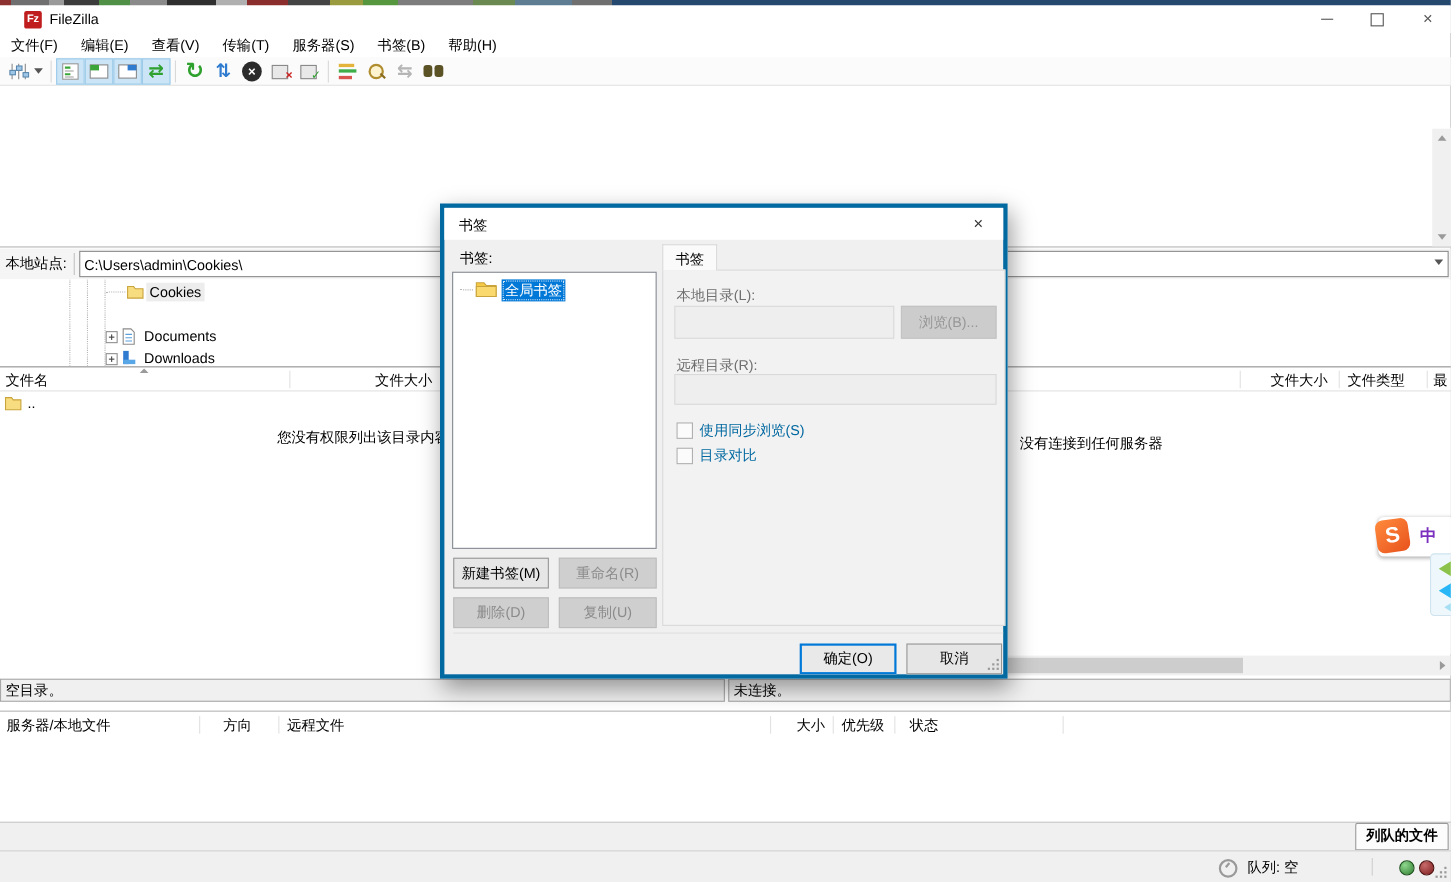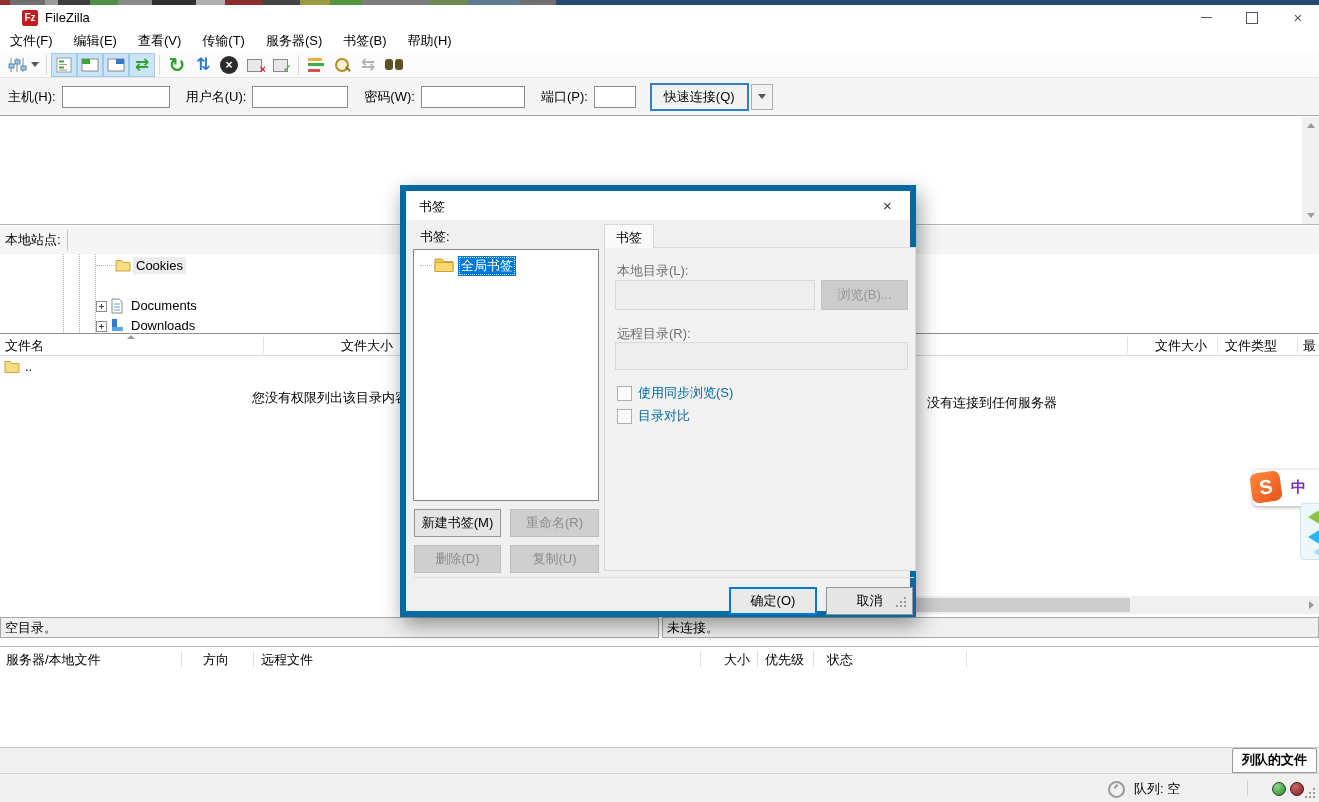--- a/index.html
+++ b/index.html
@@ -109,21 +109,21 @@
   #gauge::after{content:"";position:absolute;left:5px;top:1px;width:2px;height:5px;background:#9a9a9a;transform:rotate(40deg);}
   #queue-status{position:absolute;left:1134px;top:6px;}
   #sb-sep{position:absolute;left:1247px;top:6px;width:1px;height:16px;background:#cfcfcf;}
   .dot{position:absolute;top:8px;width:12px;height:12px;border-radius:50%;}
   #dot-green{left:1272px;background:radial-gradient(circle at 35% 30%,#8fd88f,#2f7d2f);border:1px solid #1d4f1d;}
   #dot-red{left:1290px;background:radial-gradient(circle at 35% 30%,#c96a6a,#7c1d1d);border:1px solid #4d1111;}
   .grip{position:absolute;right:4px;bottom:4px;width:10px;height:10px;}
   .grip::before{content:"";position:absolute;right:0;bottom:0;width:2px;height:2px;background:#9a9a9a;
     box-shadow:-4px 0 #9a9a9a,-8px 0 #9a9a9a,0 -4px #9a9a9a,-4px -4px #9a9a9a,0 -8px #9a9a9a;}
   
-  #dialog{left:400px;top:185px;width:516px;height:432px;background:#f0f0f0;border:6px solid #0369a1;
+  #dialog{left:400px;top:185px;width:516px;height:432px;background:#f0f0f0;border:4px solid #0369a1;
     box-shadow:3px 8px 20px rgba(0,0,0,.4);z-index:50;box-sizing:border-box;}
   #dlg-titlebar{position:absolute;left:0;top:0;width:100%;height:29px;background:#fff;}
   #dlg-title{position:absolute;left:13px;top:7px;}
   #dlg-close{position:absolute;right:0;top:0;width:45px;height:29px;display:flex;align-items:center;justify-content:center;
     font-size:15px;color:#333;}
   #dlg-tree-label{position:absolute;left:14px;top:37px;}
   #dlg-treebox{position:absolute;left:7px;top:58px;width:186px;height:252px;background:#fff;border:1px solid #82878f;box-sizing:border-box;}
   #dlg-treebox .conn2{position:absolute;left:6px;top:15px;width:12px;border-top:1px dotted #b5b5b5;}
   #bookmark-item{position:absolute;left:44px;top:6px;background:#0078d7;color:#fff;padding:1px 3px;outline:1px dotted #cfe4f7;outline-offset:-2px;}
   .dlg-btn{position:absolute;height:28px;box-sizing:border-box;display:flex;align-items:center;justify-content:center;
@@ -267,50 +267,38 @@
       <span class="gi g-gray">⇆</span>
     </div>
     <div class="tbtn">
       <span class="bino-ic">
           <i></i>
           <i></i>
         </span>
     </div>
   </div>
 
-  <div class="abs" id="quickbar">
-    <span class="qc-label" style="margin-left:8px">主机(H):</span>
-    <input class="qc-input" style="width: 100px;">
-    <span class="qc-label">用户名(U):</span>
-    <input class="qc-input" style="width: 88px;">
-    <span class="qc-label">密码(W):</span>
-    <input class="qc-input" style="width: 96px;">
-    <span class="qc-label">端口(P):</span>
-    <input class="qc-input" style="width: 34px;">
-    <div id="qc-btn">
-        <span>快速连接(Q)</span>
-      </div>
-    <div id="qc-drop">
-        <span class="caret-down"></span>
-      </div>
-  </div>
 
   <div class="abs" id="log-area"></div>
   <div class="abs" id="log-vscroll">
     <span class="scroll-arrow" style="top:0">
         <span class="tri-up"></span>
       </span>
     <span class="scroll-arrow" style="bottom:0">
         <span class="tri-down"></span>
       </span>
   </div>
 
   <div class="abs" id="sitebar">
     <span id="sitebar-label">本地站点:</span>
     <span id="sitebar-sep"></span>
+    <div id="site-combo">
+      <span>C:\Users\admin\Cookies\</span>
+      <span class="chev caret-down"></span>
+    </div>
   </div>
 
   <div class="abs" id="treeview">
     <span class="guide" style="left:63px"></span>
     <span class="guide" style="left:79px"></span>
     <span class="guide" style="left:95px"></span>
     <div class="trow" style="top:2px">
       <span class="conn"></span>
       <svg class="ticon" style="left:115px" width="16" height="14">
         <path d="M1 2.5 h5.5 l1.5 2 h7 v8.5 h-14 z" fill="#f7dc80" stroke="#c9a43d"></path>

